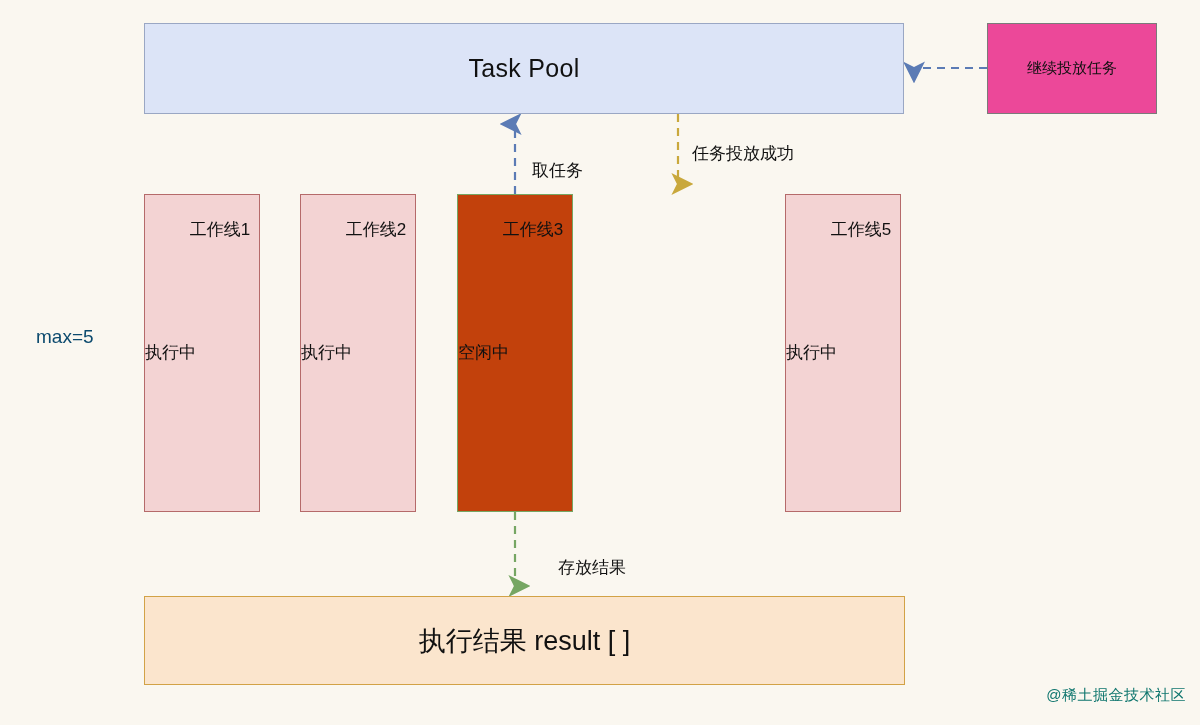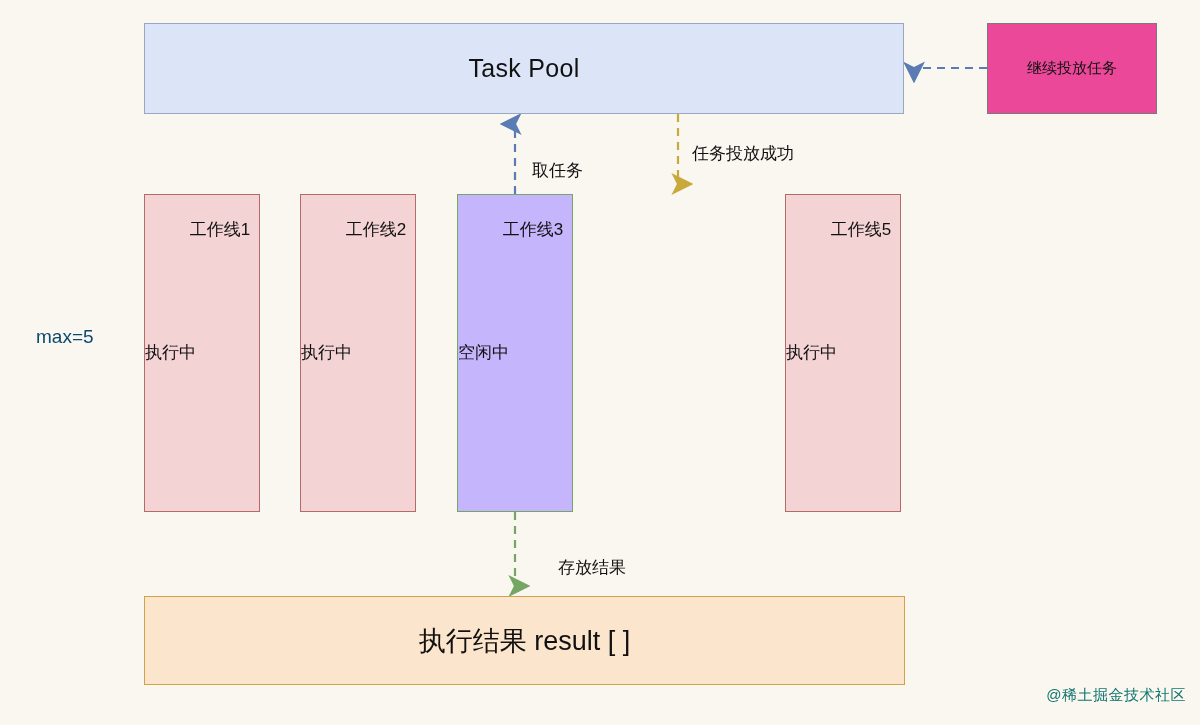--- a/index.html
+++ b/index.html
@@ -68,21 +68,21 @@
   }
   .worker .wstate {
     position: absolute;
     top: 50%;
     left: 0;
     right: 0;
     transform: translateY(-50%);
     line-height: 1.45;
   }
   .w-pink  { background: #f3d3d3; border-color: #b56a6a; }
-  .w-green { background: #c4b5fd; border-color: #76a663; }
+  .w-green { background: #c2410c; border-color: #76a663; }
   .w-yellow{ background: #fbf1c9; border-color: #c9a83c; }
 
   #worker-1 { left: 144px; }
   #worker-2 { left: 300px; }
   #worker-3 { left: 457px; }
   #worker-4 { left: 620px; }
   #worker-5 { left: 785px; }
 
   
   #result-box {

